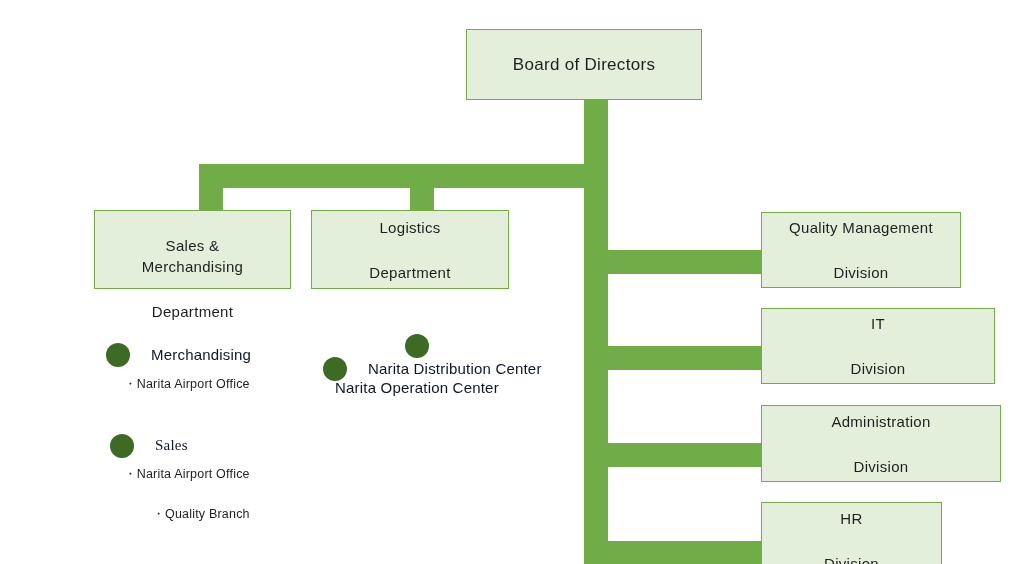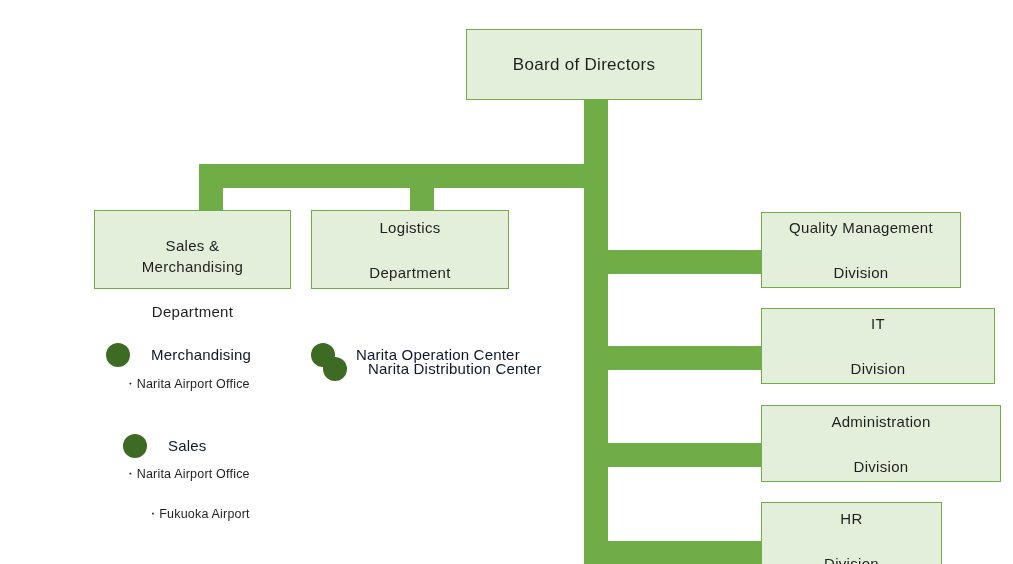--- a/index.html
+++ b/index.html
@@ -115,30 +115,30 @@
   </div>
 
   <div class="group-title" style="left:70px; top:298px;">
     <span class="dot"></span>
     <span>Merchandising</span>
   </div>
   <div class="sub-list" style="left:76px; top:329px;">
     <div>・Narita Airport Office</div>
   </div>
 
-  <div class="group-title" style="left:87px; top:389px;">
+  <div class="group-title" style="left:74px; top:389px;font-family:Liberation Serif, serif;">
     <span class="dot"></span>
     <span>Sales</span>
   </div>
   <div class="sub-list" style="left:76px; top:419px;">
     <div>・Narita Airport Office</div>
-    <div>・Fukuoka Airport</div>
+    <div>・Quality Branch</div>
   </div>
 
-  <div class="group-title" style="left:275px; top:298px;">
+  <div class="group-title" style="left:287px; top:298px;flex-direction:column;">
     <span class="dot"></span>
     <span>Narita Operation Center</span>
   </div>
   <div class="group-title" style="left:287px; top:312px;">
     <span class="dot"></span>
     <span>Narita Distribution Center</span>
   </div>
 
 </div>
 

